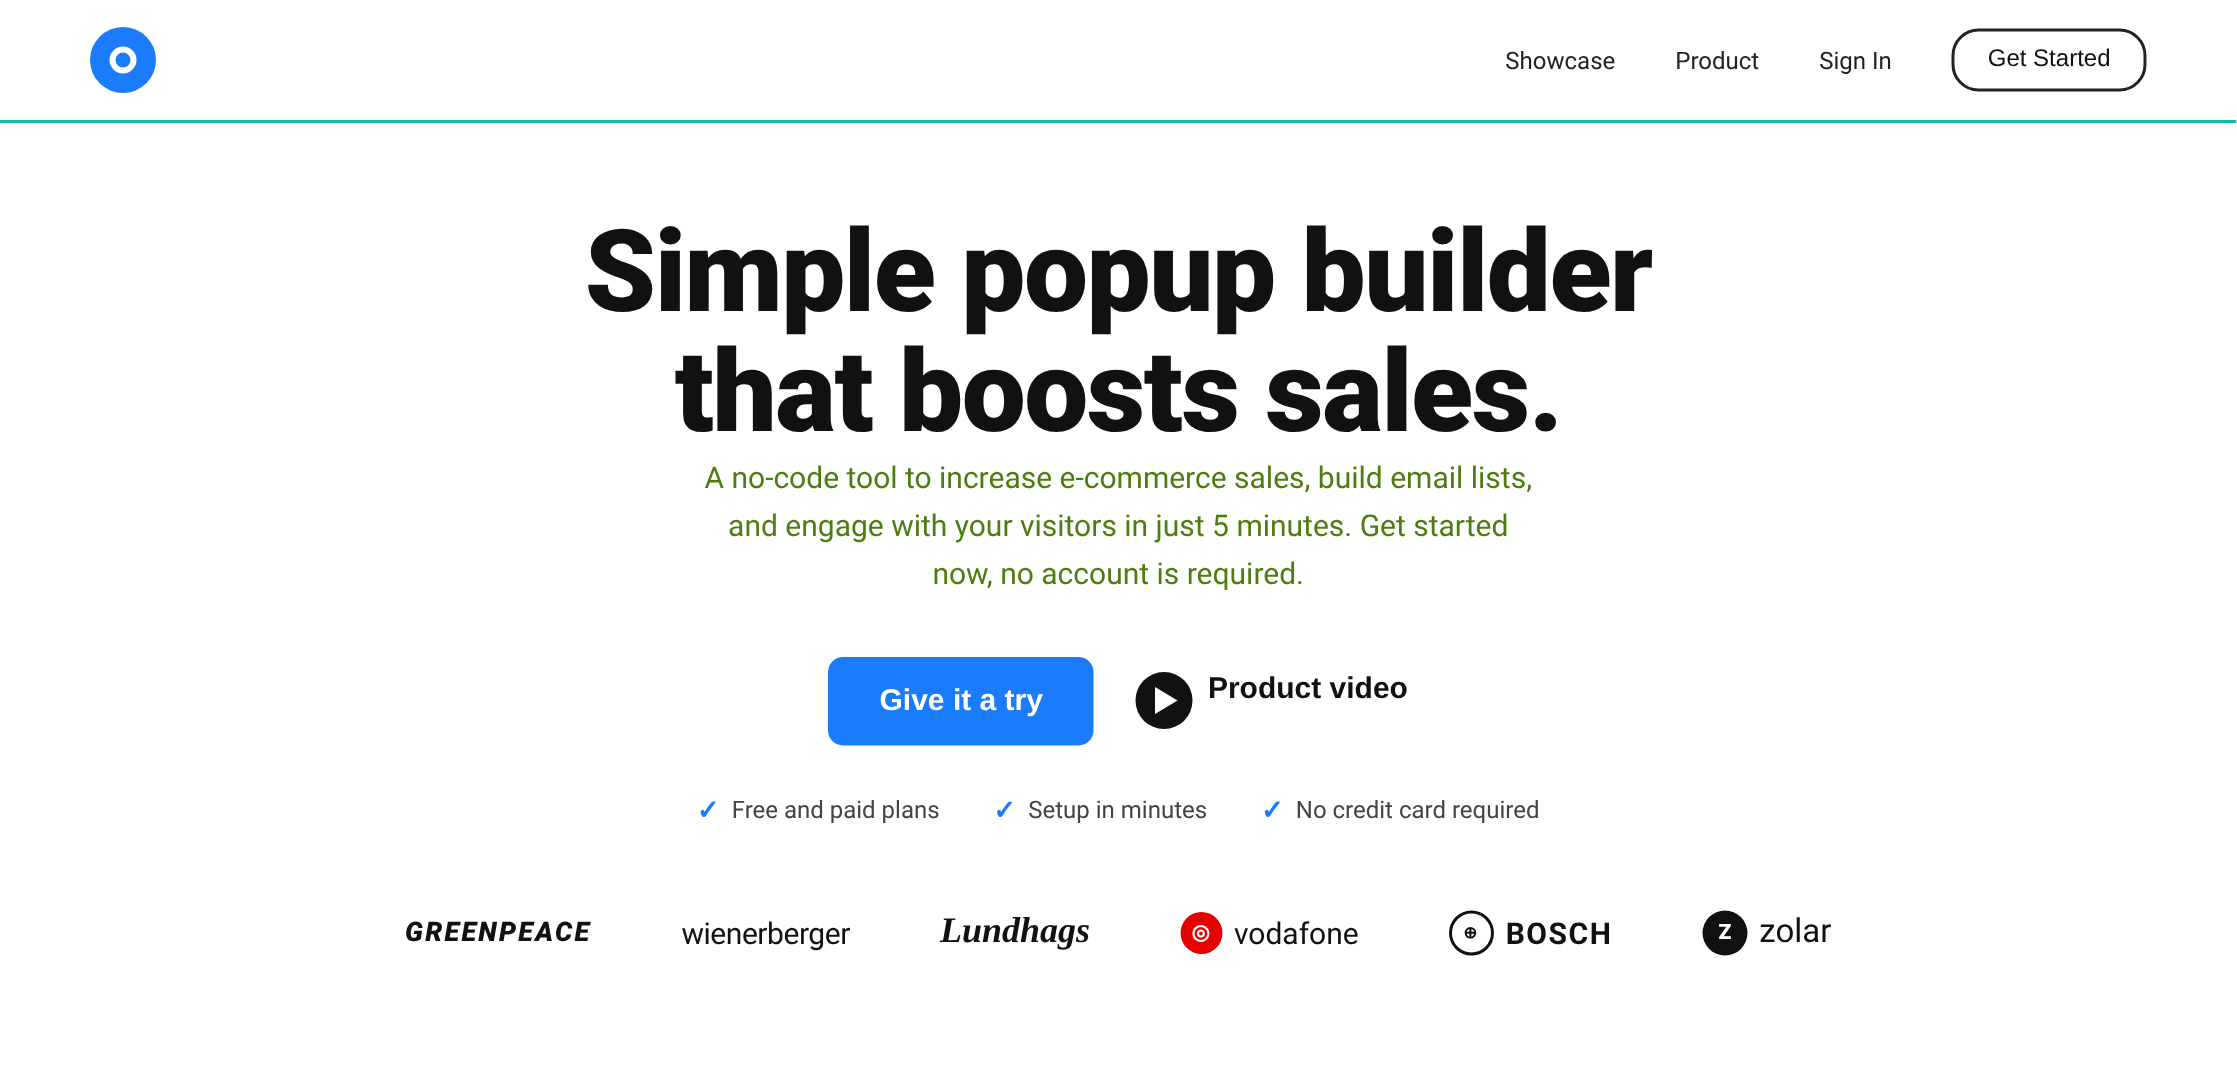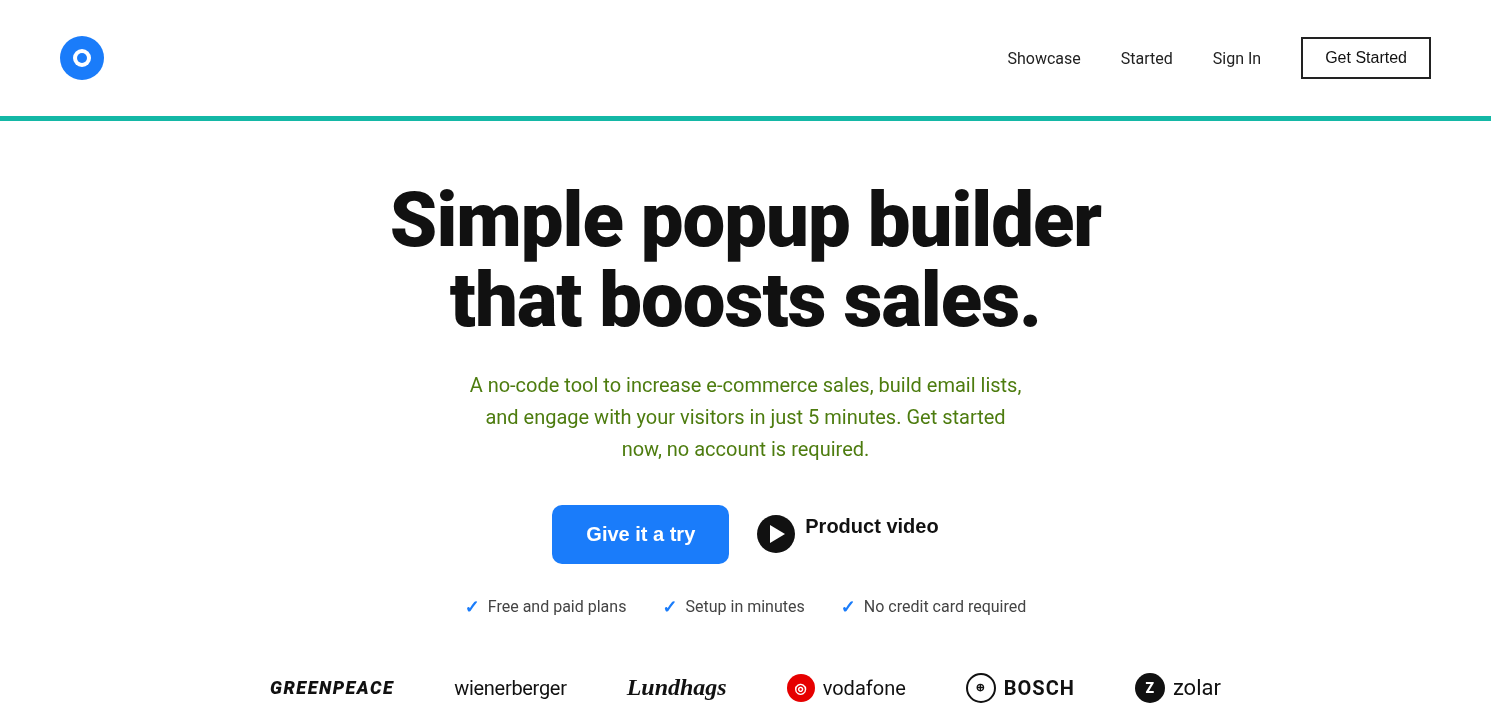--- a/index.html
+++ b/index.html
@@ -10,22 +10,22 @@
       min-height: 718px;
       width: 1491px;
       overflow-x: hidden;
     }
 
     
     nav {
       display: flex;
       align-items: center;
       justify-content: space-between;
-      padding: 36px 60px;
-      border-bottom: 5px solid #14b8a6;
+      padding: 18px 60px;
+      border-bottom: 2px solid #14b8a6;
     }
     .nav-logo {
       display: flex;
       align-items: center;
     }
     .nav-logo-icon {
       width: 44px;
       height: 44px;
     }
     .nav-links {
@@ -34,21 +34,21 @@
       gap: 40px;
     }
     .nav-link {
       font-size: 16px;
       color: #222;
       text-decoration: none;
       cursor: pointer;
     }
     .nav-cta {
       border: 2px solid #222;
-      border-radius: 0;
+      border-radius: 18px;
       padding: 10px 22px;
       font-size: 16px;
       font-weight: 500;
       background: transparent;
       cursor: pointer;
       color: #111;
     }
 
     
     .hero {
@@ -56,21 +56,20 @@
       flex-direction: column;
       align-items: center;
       text-align: center;
       padding: 60px 40px 40px;
     }
     .hero-title {
       font-size: 76px;
       font-weight: 900;
       line-height: 1.05;
       max-width: 820px;
-      margin-bottom: 28px;
       letter-spacing: -1px;
     }
     .hero-subtitle {
       font-size: 20px;
       color: #4d7c0f;
       line-height: 1.6;
       max-width: 560px;
       margin-bottom: 40px;
     }
 
@@ -240,21 +239,21 @@
 <nav>
   <div class="nav-logo">
     <svg class="nav-logo-icon" viewBox="0 0 44 44" fill="none" xmlns="http://www.w3.org/2000/svg">
       <circle cx="22" cy="22" r="22" fill="#1a7cfa"></circle>
       <circle cx="22" cy="22" r="9" fill="white"></circle>
       <circle cx="22" cy="22" r="5" fill="#1a7cfa"></circle>
     </svg>
   </div>
   <div class="nav-links">
     <a class="nav-link">Showcase</a>
-    <a class="nav-link">Started</a>
+    <a class="nav-link">Product</a>
     <a class="nav-link">Sign In</a>
     <button class="nav-cta">Get Started</button>
   </div>
 </nav>
 
 <section class="hero">
   <h1 class="hero-title">Simple popup builder that boosts sales.</h1>
   <p class="hero-subtitle">A no-code tool to increase e-commerce sales, build email lists, and engage with your visitors in just 5 minutes. Get started now, no account is required.</p>
 
   <div class="hero-buttons">

